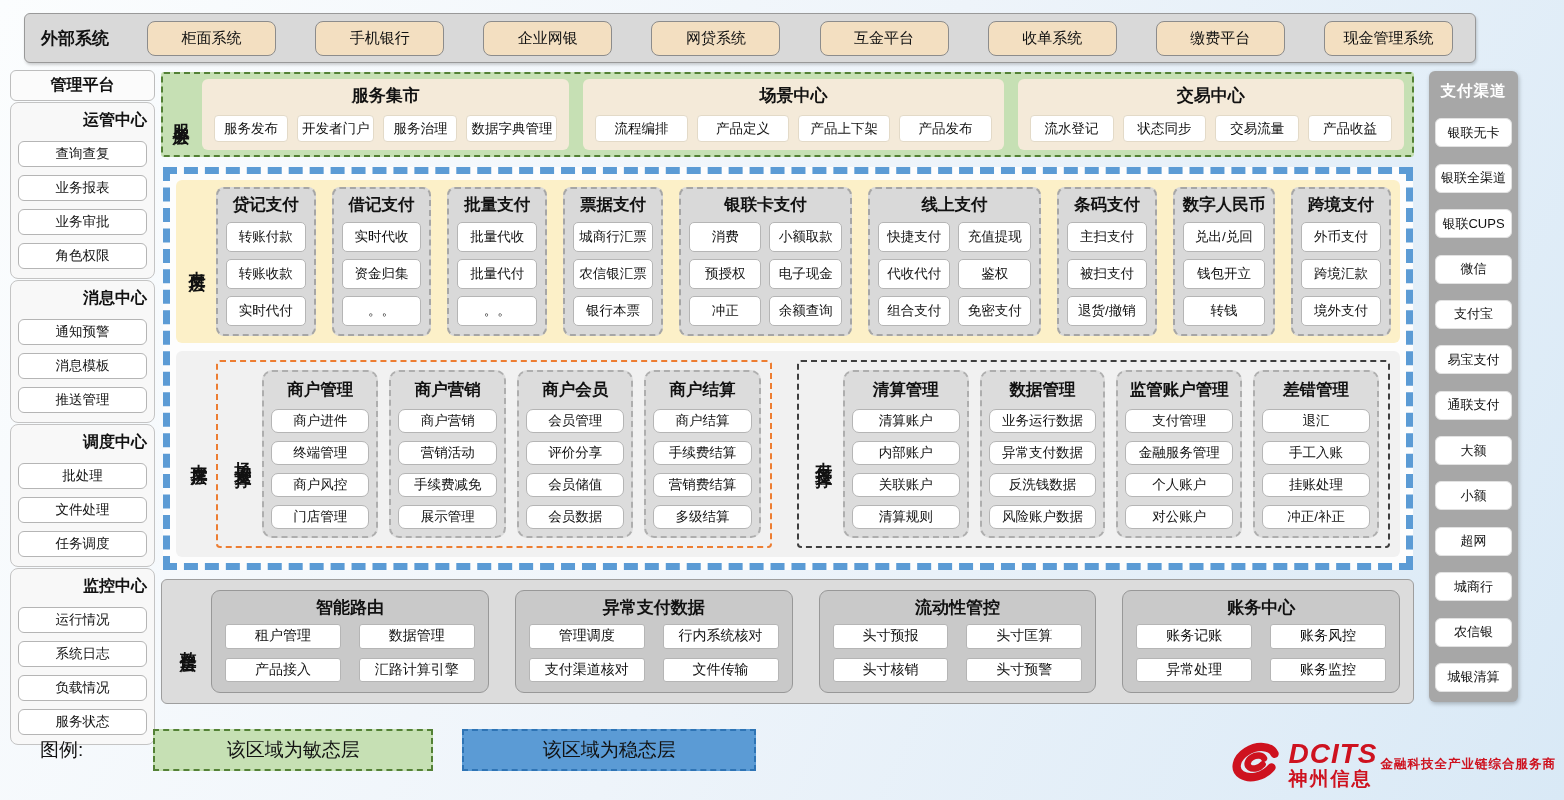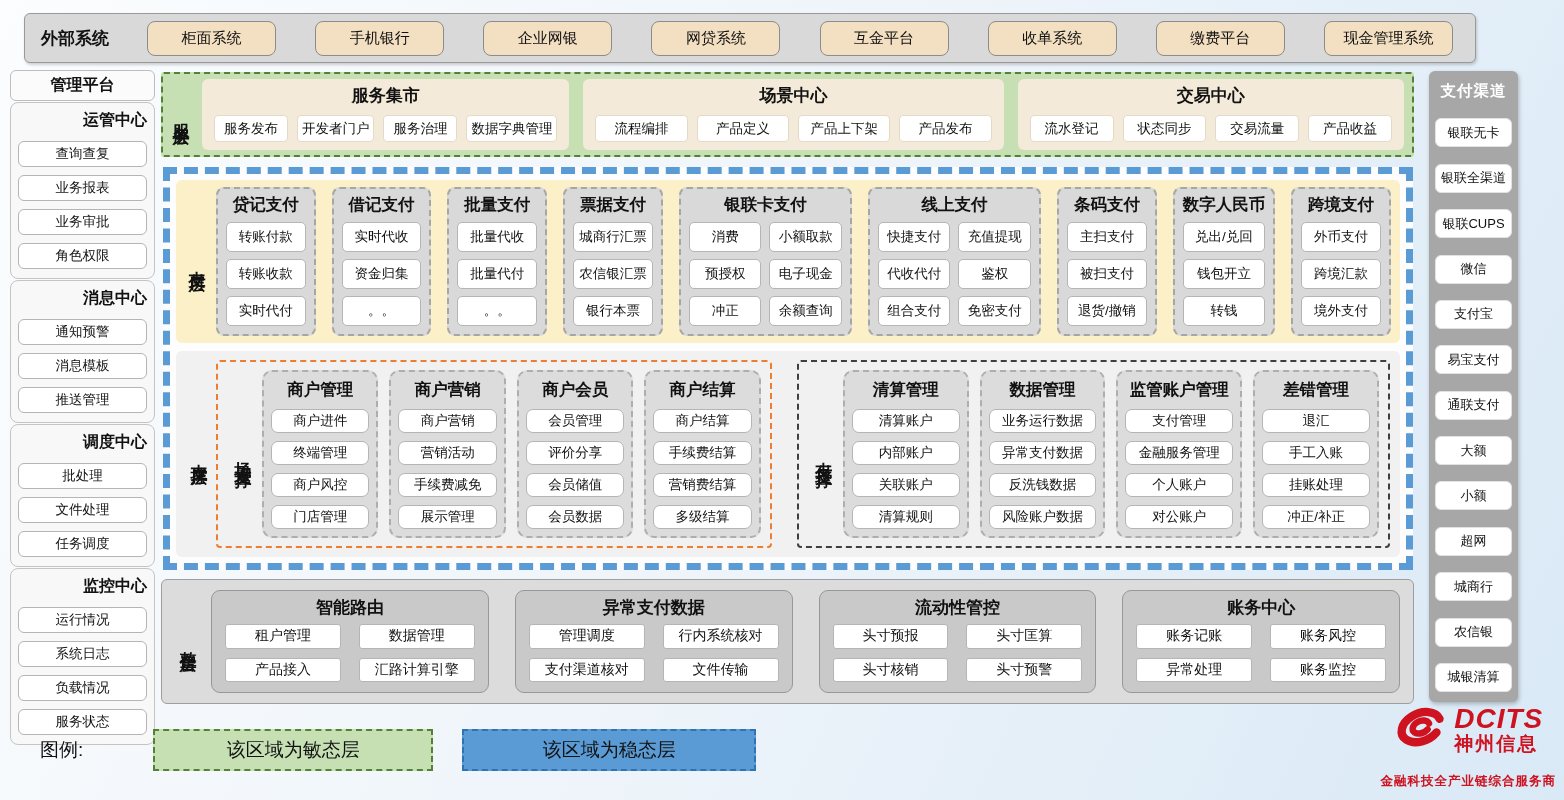--- a/index.html
+++ b/index.html
@@ -88,21 +88,21 @@
   .chan-btn{height:29px;border-radius:6px;font-size:13px;border:1px solid #e2e2e2}
 
   
   .legend-row{position:absolute;left:40px;top:729px;display:flex;align-items:center}
   .legend-label{font-size:19px}
   .legend-box{height:42px;display:flex;align-items:center;justify-content:center;font-size:19px;box-sizing:border-box}
   .legend-agile{width:280px;margin-left:70px;background:#c6e0b4;border:2px dashed #538135}
   .legend-stable{width:294px;margin-left:29px;background:#5b9bd5;border:2px dashed #2e74b5}
 
   
-  .logo{position:absolute;right:8px;bottom:10px;display:flex;flex-direction:column;align-items:center;gap:18px}
+  .logo{position:absolute;right:8px;bottom:10px;display:flex;flex-direction:row;align-items:center;gap:3px}
   .logo-top{display:flex;align-items:center;gap:5px}
   .logo-texts{display:flex;flex-direction:column;line-height:1.02}
   .logo-brand{color:#ce121f;font-weight:bold;font-style:italic;font-size:28px;letter-spacing:1px}
   .logo-company{color:#ce121f;font-size:19px;font-weight:bold;letter-spacing:2px}
   .logo-tagline{color:#ce121f;font-size:12.5px;font-weight:bold;letter-spacing:1px}
 </style>
 </head>
 <body>
 
 <div class="canvas">

